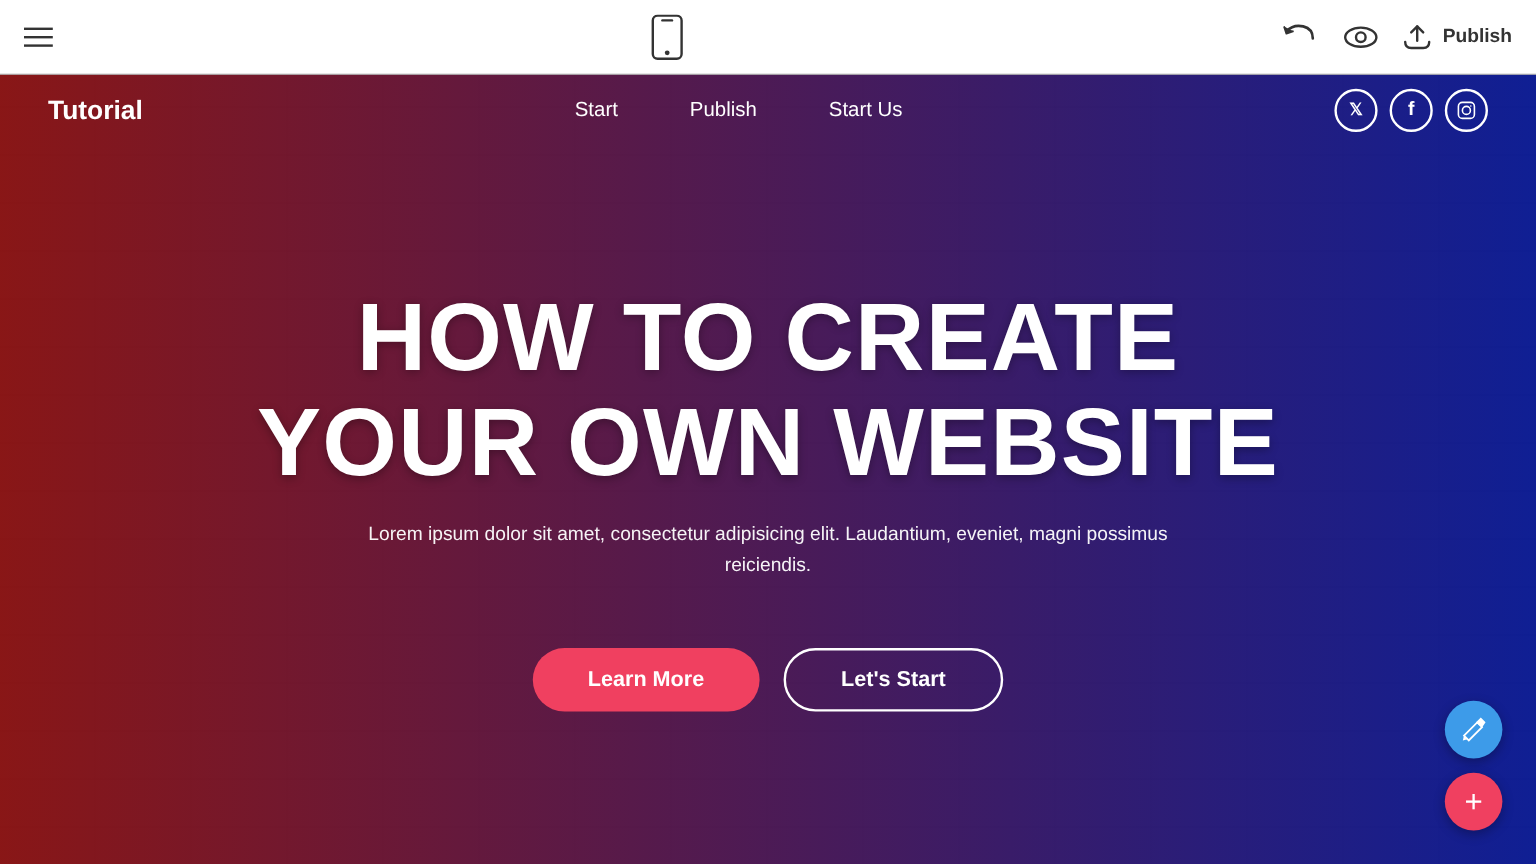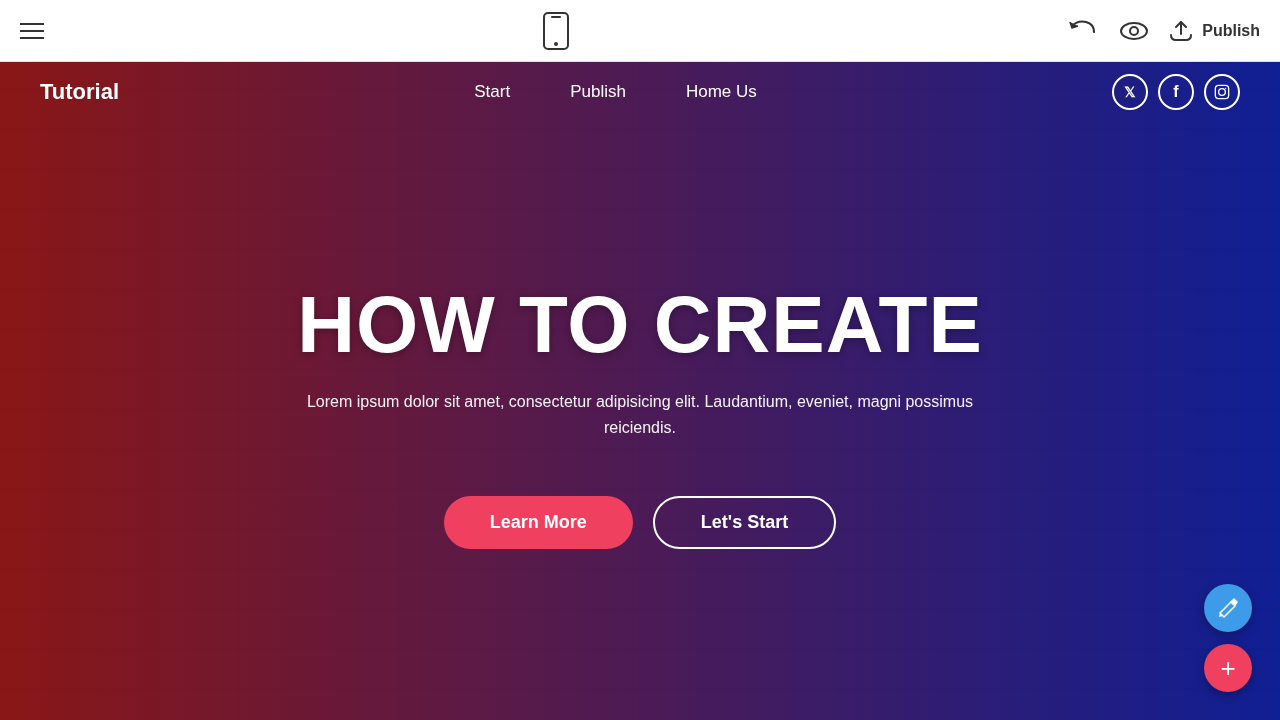--- a/index.html
+++ b/index.html
@@ -236,21 +236,21 @@
 
 <div class="site-preview">
   <div class="hero">
     <div class="hero-gradient-overlay"></div>
 
     <nav class="site-nav">
       <div class="site-logo">Tutorial</div>
       <div class="site-nav-links">
         <a class="site-nav-link">Start</a>
         <a class="site-nav-link">Publish</a>
-        <a class="site-nav-link">Home Us</a>
+        <a class="site-nav-link">Start Us</a>
       </div>
       <div class="site-nav-socials">
         <button class="social-btn">
           <span style="font-size:14px; font-family:serif; font-weight:bold;">𝕏</span>
         </button>
         <button class="social-btn">
           <span style="font-size:16px; font-weight:bold;">f</span>
         </button>
         <button class="social-btn">
           <svg width="16" height="16" viewBox="0 0 24 24" fill="none" stroke="white" stroke-width="2">
@@ -258,20 +258,21 @@
             <circle cx="12" cy="12" r="5"></circle>
             <circle cx="17.5" cy="6.5" r="1" fill="white" stroke="none"></circle>
           </svg>
         </button>
       </div>
     </nav>
 
     <div class="hero-content">
       <h1 class="hero-title">
         <span>HOW TO CREATE</span><br>
+        <span>YOUR OWN WEBSITE</span>
       </h1>
       <p class="hero-subtitle">Lorem ipsum dolor sit amet, consectetur adipisicing elit. Laudantium, eveniet, magni possimus reiciendis.</p>
       <div class="hero-buttons">
         <button class="btn-learn-more">Learn More</button>
         <button class="btn-lets-start">Let's Start</button>
       </div>
     </div>
   </div>
 </div>
 

